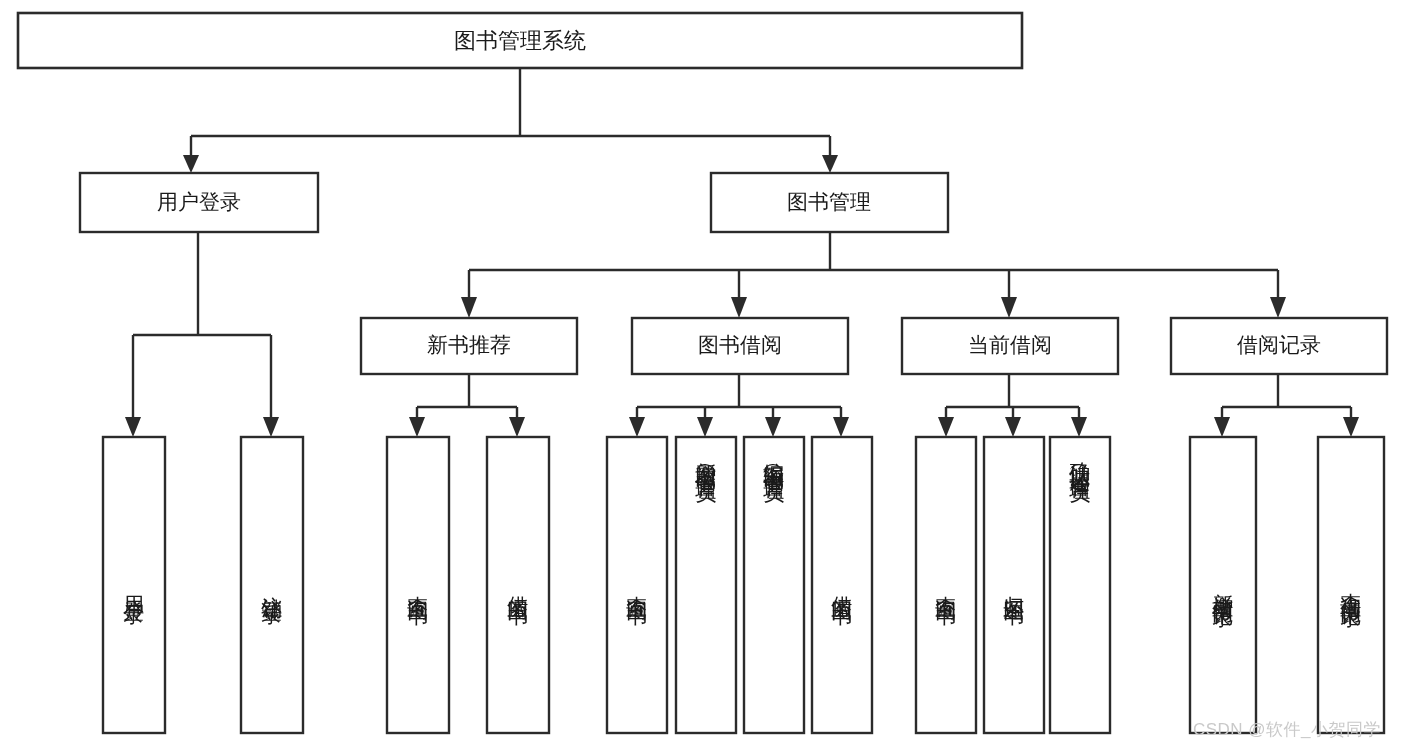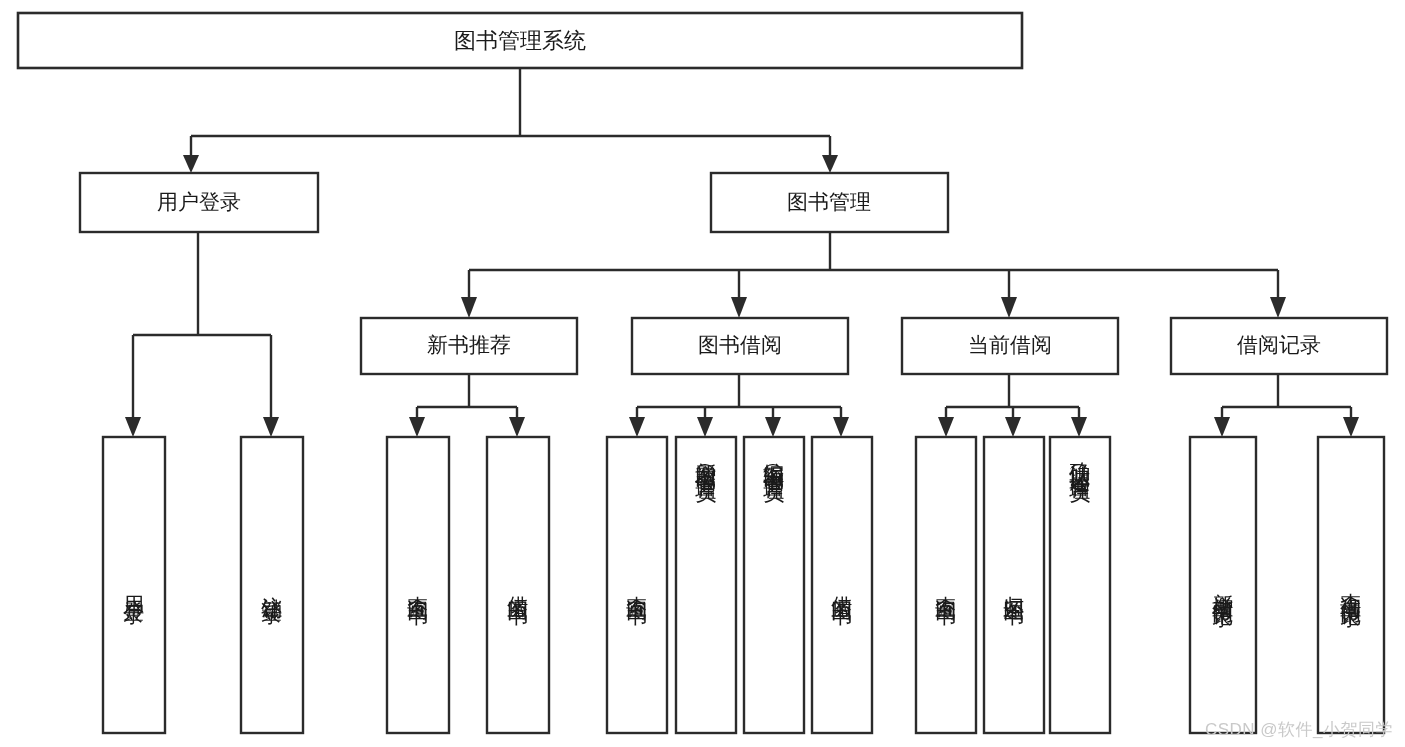--- a/index.html
+++ b/index.html
@@ -62,21 +62,21 @@
     font-family: "Liberation Sans", "DejaVu Sans", sans-serif;
     font-size: 21px;
     line-height: 1.32;
     letter-spacing: 3px;
     color: #1a1a1a;
     white-space: nowrap;
     text-align: center;
   }
   .watermark {
     position: absolute;
-    right: 12px;
+    right: 24px;
     bottom: 6px;
     font-family: "Liberation Sans", "DejaVu Sans", sans-serif;
     font-size: 17px;
     color: #c9c9c9;
     letter-spacing: 0.5px;
     white-space: nowrap;
     margin-left: 36px;
   }
 </style>
 </head>

